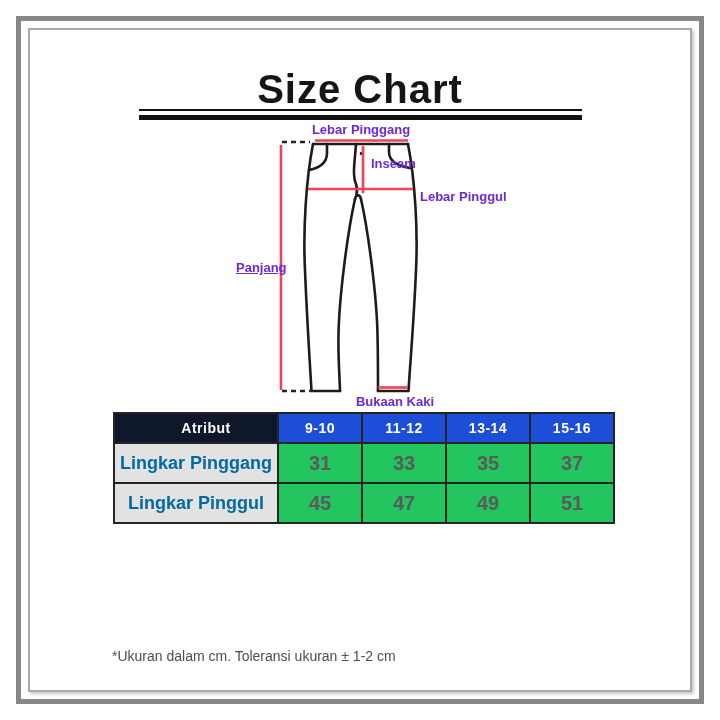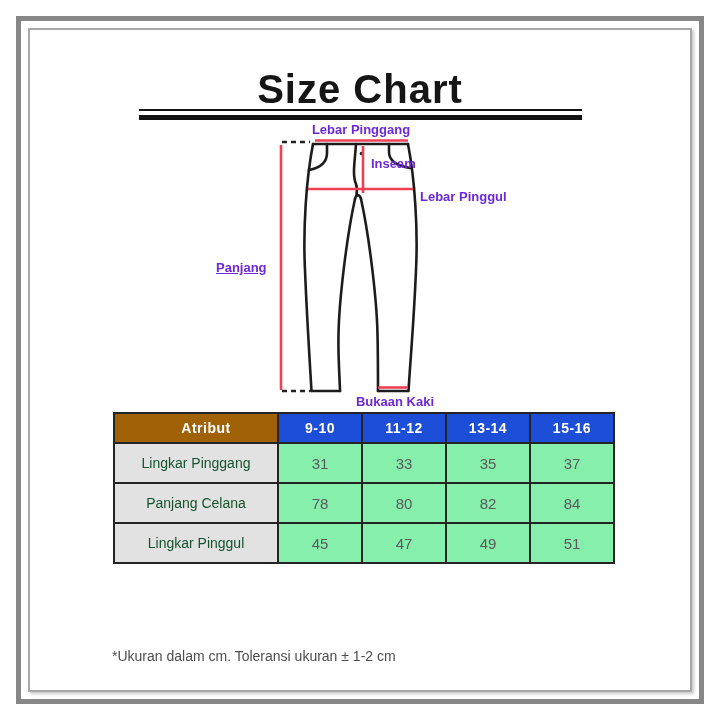--- a/index.html
+++ b/index.html
@@ -27,39 +27,39 @@
   .rule-thick{top:115px;height:5px;}
   
   .diagram-svg{position:absolute;left:215px;top:115px;}
   .diag-label{
     position:absolute;font-size:13px;font-weight:bold;color:#6d28d9;
     white-space:nowrap;line-height:1.1;
   }
   .lbl-waist{top:123px;left:299px;width:124px;text-align:center;}
   .lbl-inseam{top:157px;left:371px;}
   .lbl-hip{top:182px;left:420px;margin-top:8px;}
-  .lbl-length{top:261px;left:216px;text-decoration:underline;}
+  .lbl-length{top:261px;left:236px;text-decoration:underline;}
   .lbl-legopen{top:395px;left:344px;width:102px;text-align:center;}
   
   .size-table{
     position:absolute;left:113px;top:412px;border-collapse:collapse;
     table-layout:fixed;
   }
   .size-table th,.size-table td{
     border:2px solid #242424;text-align:center;vertical-align:middle;
     padding:0;overflow:hidden;
   }
   .size-table thead th{
     height:28px;background:#1d4ed8;color:#ffffff;
     font-size:14px;font-weight:bold;letter-spacing:.5px;
   }
-  .size-table thead th.attr-head{background:#a16207;padding-left:20px;}
-  .size-table tbody td{height:38px;background:#86efac;color:#5a5a5a;font-size:15px;}
+  .size-table thead th.attr-head{background:#0f172a;padding-left:20px;}
+  .size-table tbody td{height:38px;background:#22c55e;color:#5a5a5a;font-size:20px;font-weight:bold;}
   .size-table tbody td.attr{
-    background:#e2e2e2;color:#14532d;font-size:14px;font-weight:normal;
+    background:#e2e2e2;color:#0369a1;font-size:18px;font-weight:bold;
   }
   .col-attr{width:164px;}
   .col-size{width:84px;}
   
   .footnote{
     position:absolute;left:112px;top:648px;font-size:14px;color:#4d4d4d;
   }
 </style>
 </head>
 <body>
@@ -124,27 +124,20 @@
   </thead>
   <tbody>
     <tr>
       <td class="attr">Lingkar Pinggang</td>
       <td>31</td>
       <td>33</td>
       <td>35</td>
       <td>37</td>
     </tr>
     <tr>
-      <td class="attr">Panjang Celana</td>
-      <td>78</td>
-      <td>80</td>
-      <td>82</td>
-      <td>84</td>
-    </tr>
-    <tr>
       <td class="attr">Lingkar Pinggul</td>
       <td>45</td>
       <td>47</td>
       <td>49</td>
       <td>51</td>
     </tr>
   </tbody>
 </table>
 
 <div class="footnote">*Ukuran dalam cm. Toleransi ukuran ± 1-2 cm</div>

